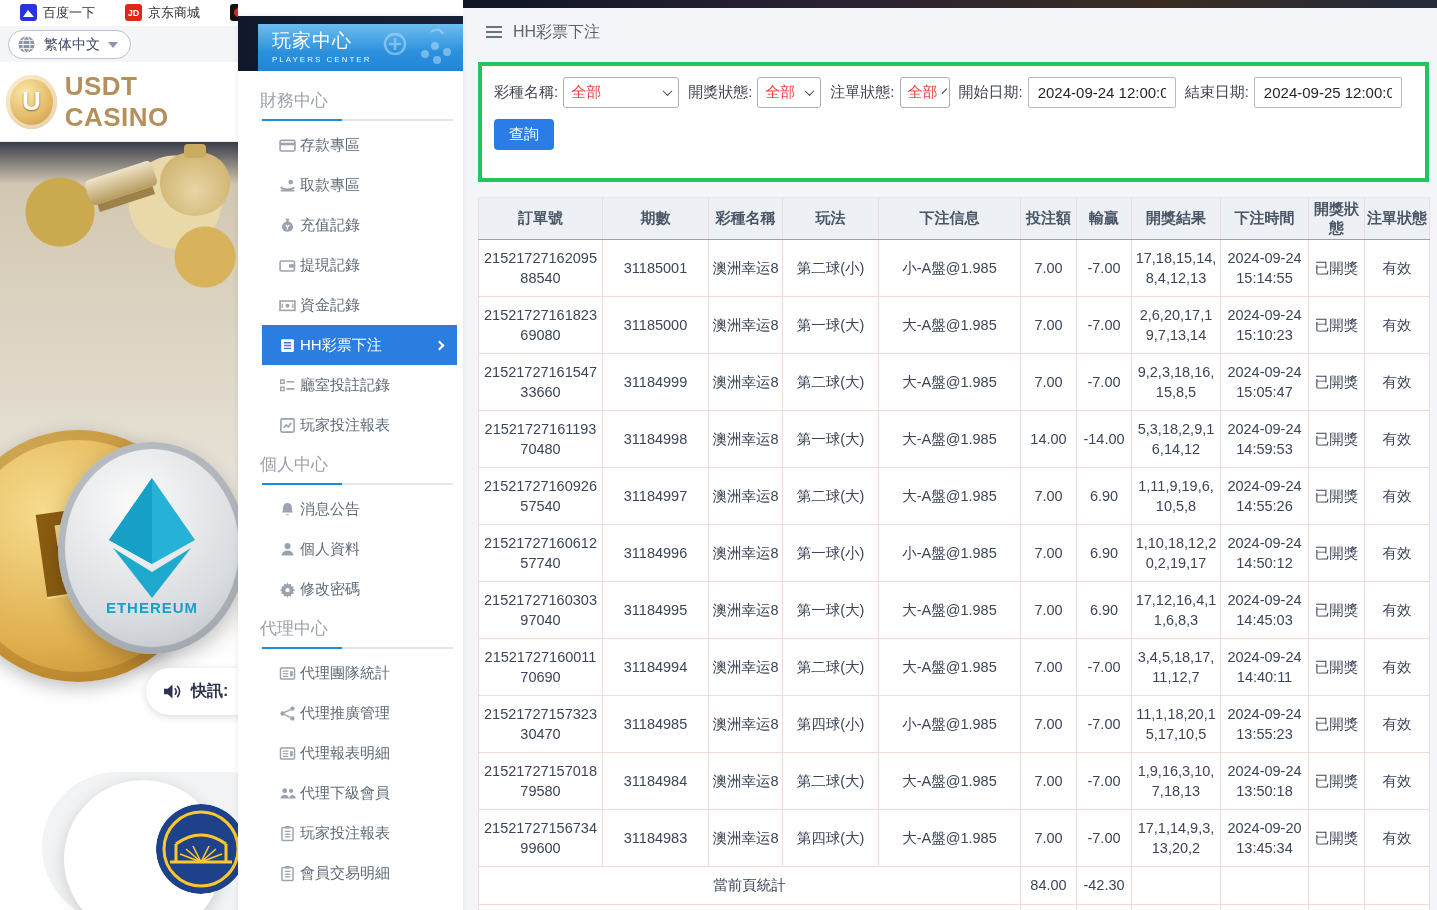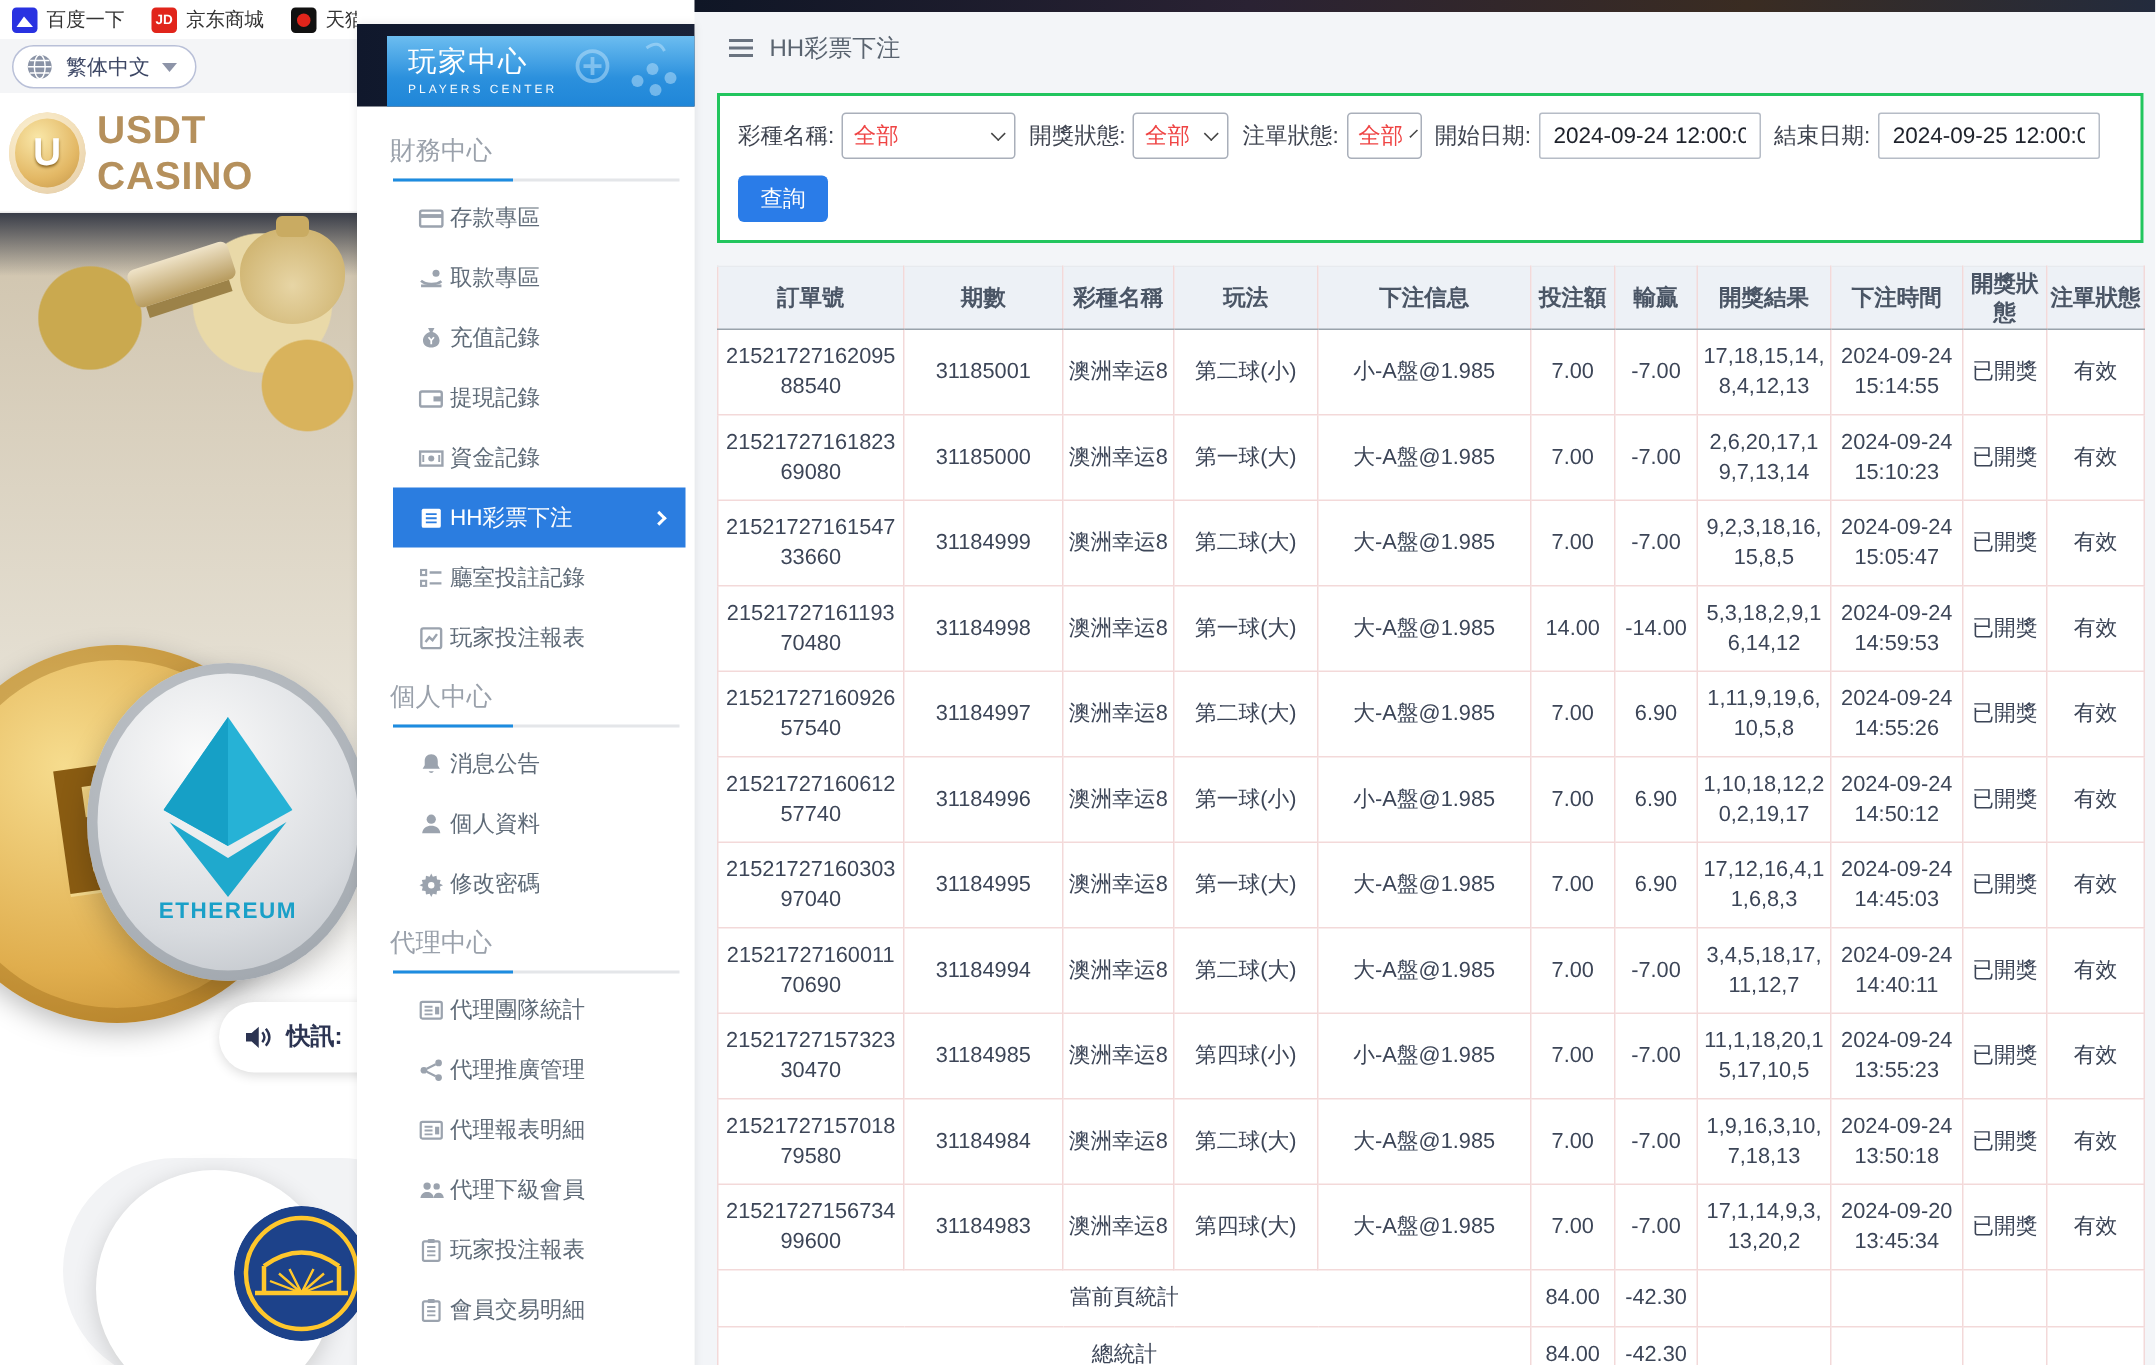--- a/index.html
+++ b/index.html
@@ -6,21 +6,21 @@
     --accent:#2a7ce8; --sb-active:#2b7de0; --tbl-border:#f3d9d9; --tbl-head-bg:#edf1f6;
   }
   *{box-sizing:border-box;margin:0;padding:0;}
   html,body{background:#ffffff;}
   body{font-family:"Liberation Sans","DejaVu Sans",sans-serif;}
   #app{position:relative;width:1437px;height:910px;overflow:hidden;background:#fff;}
 
   
   .left-col{position:absolute;left:0;top:0;width:238px;height:910px;background:#fff;overflow:hidden;}
   .bookmarks{height:26px;background:#fff;display:flex;align-items:center;gap:8px;padding-left:8px;white-space:nowrap;overflow:hidden;}
-  .bm-item{display:flex;align-items:center;gap:6px;font-size:13px;color:#333;margin-right:10px;}
+  .bm-item{display:flex;align-items:flex-start;gap:6px;font-size:13px;color:#333;margin-right:10px;margin-left:12px;}
   .bm-ico{width:17px;height:17px;border-radius:3px;flex:0 0 auto;position:relative;}
   .bm-ico.baidu{background:#2932e1;}
   .bm-ico.baidu::after{content:"";position:absolute;left:3px;top:6px;border-left:5px solid transparent;border-right:6px solid transparent;border-bottom:7px solid #fff;}
   .bm-ico.jd{background:#e1251b;color:#fff;font-size:9px;font-weight:700;display:flex;align-items:center;justify-content:center;}
   .bm-ico.tmall{background:#111;}
   .bm-ico.tmall::after{content:"";position:absolute;left:4px;top:4px;width:9px;height:9px;border-radius:50%;background:#e1251b;}
   .langbar{height:36px;background:#f4f5f7;position:relative;}
   .lang-pill{position:absolute;left:8px;top:4px;height:29px;border:1px solid #b9c0d8;border-radius:15px;background:#fff;display:flex;align-items:center;gap:8px;padding:0 12px 0 8px;color:#3c4664;font-size:14px;}
   .lang-caret{width:0;height:0;border-left:5px solid transparent;border-right:5px solid transparent;border-top:6px solid #8d94a8;}
   .logostrip{height:80px;background:#fff;border-bottom:1px solid #ececec;display:flex;align-items:center;gap:8px;padding-left:6px;}
@@ -70,21 +70,21 @@
   .sb-item.active .mi svg .inner{stroke:var(--sb-active);}
   .sb-item .chev{display:none;position:absolute;right:14px;width:7px;height:7px;border-right:2px solid #fff;border-top:2px solid #fff;transform:rotate(45deg);}
   .sb-item.active .chev{display:block;}
 
   
   .main{position:absolute;left:463px;top:0;width:974px;height:910px;background:#f3f5f8;}
   .main-darktop{height:8px;background:linear-gradient(90deg,#0f1626,#2a2233 38%,#3a2c22 72%,#232b3d);}
   .main-header{height:48px;display:flex;align-items:center;gap:11px;padding-left:23px;color:#5a6470;font-size:16px;}
   .hamburger{display:inline-flex;flex-direction:column;gap:3px;cursor:pointer;}
   .hamburger i{width:16px;height:2px;background:#6a7380;}
-  .filter-card{margin:6px 8px 0 15px;background:#fff;border:2px solid #22c55e;padding:11px 12px 12px;}
+  .filter-card{margin:6px 8px 0 15px;background:#fff;border:4px solid #22c55e;padding:11px 12px 28px;}
   .filter-row{display:flex;align-items:center;gap:9px;font-size:15px;color:#3f4450;white-space:nowrap;}
   .fgroup{display:flex;align-items:center;gap:5px;}
   .sel{display:inline-flex;align-items:center;justify-content:space-between;border:1px solid #a9afba;border-radius:3px;height:31px;padding:0 7px;background:#fff;color:#ef4444;cursor:pointer;}
   .sel .caret{width:7px;height:7px;border-right:1.7px solid #444;border-bottom:1.7px solid #444;transform:rotate(45deg) translate(-1px,-1px);margin-left:6px;}
   .sel.w-lg{width:116px;} .sel.w-md{width:64px;} .sel.w-sm{width:50px;}
   .dinput{border:1px solid #b6bcc6;border-radius:2px;height:31px;width:148px;padding:0 9px;font-size:15px;color:#1e222b;font-family:inherit;}
   .btn-search{margin-top:11px;background:var(--accent);color:#fff;border:none;border-radius:4px;height:31px;padding:0 15px;font-size:15px;cursor:pointer;}
 
   .table-wrap{margin:15px 8px 0 15px;}
   table.bets{width:951px;border-collapse:collapse;table-layout:fixed;background:#fff;}

